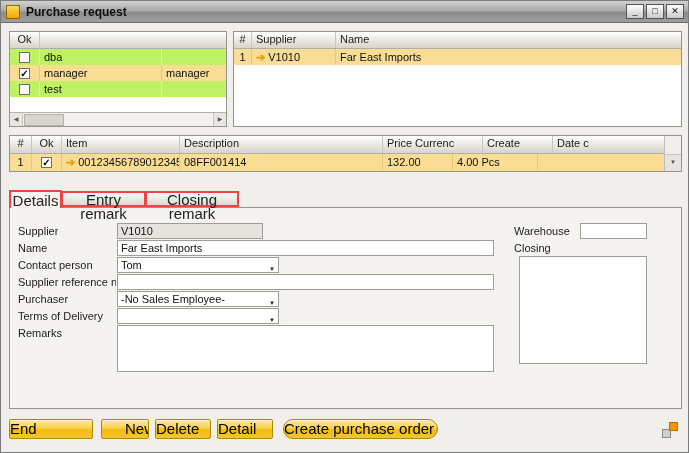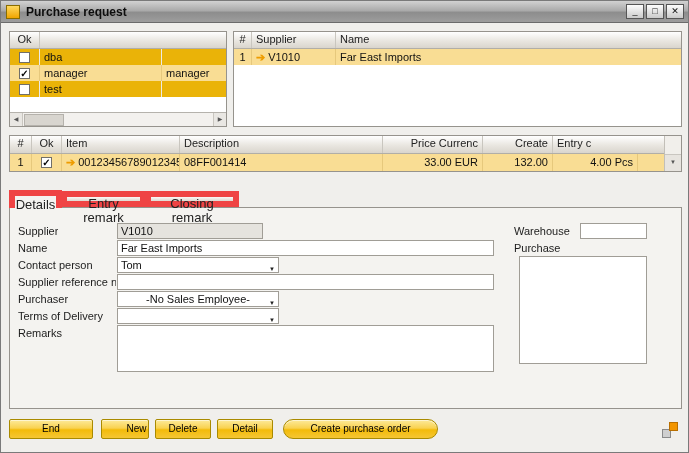--- a/index.html
+++ b/index.html
@@ -12,25 +12,25 @@
   .app-icon{width:12px;height:12px;margin:0 6px 0 5px;background:linear-gradient(180deg,#ffd95e,#f0a500);border:1px solid #8a6d00;flex:0 0 auto;}
   .title-text{font-size:12px;font-weight:bold;color:#0d0d0d;white-space:nowrap;}
   .win-controls{position:absolute;right:4px;top:3px;display:flex;gap:2px;}
   .win-btn{width:18px;height:15px;box-sizing:border-box;background:linear-gradient(180deg,#fdfdfd,#cacaca);
     border:1px solid #565656;font-size:9px;line-height:12px;text-align:center;color:#111;cursor:pointer;}
 
   
   .panel{position:absolute;background:#ffffff;border:1px solid #96938d;box-sizing:border-box;}
   .thead{display:flex;height:16px;background:linear-gradient(180deg,#ffffff 0%,#e9e6e0 55%,#d9d5cd 100%);border-bottom:1px solid #b1aea7;}
   .th{font-size:11px;color:#222;line-height:15px;padding:0 4px;border-right:1px solid #c9c6bf;overflow:hidden;white-space:nowrap;box-sizing:border-box;}
-  .trow{display:flex;height:16px;background:#eab308;cursor:default;}
+  .trow{display:flex;height:16px;background:#bef264;cursor:default;}
   .trow.selected{background:#f9dd94;}
   .td{font-size:11px;line-height:16px;padding:0 4px;border-right:1px solid #eceae5;overflow:hidden;white-space:nowrap;box-sizing:border-box;color:#111;}
   .trow.selected .td{border-right-color:#e6c87c;}
-  .ta-c{text-align:center;} .ta-r{text-align:right;}
+  .ta-c{text-align:center;} .ta-r{text-align:left;}
   .cb{display:inline-block;width:11px;height:11px;box-sizing:border-box;background:#fff;border:1px solid #716f69;
       font-size:10px;line-height:9px;text-align:center;font-weight:bold;color:#000;vertical-align:middle;margin-top:-2px;cursor:pointer;}
   .la{color:#ee9c00;font-weight:bold;font-size:11px;margin-right:3px;cursor:pointer;}
 
   
   .users-panel{left:8px;top:30px;width:218px;height:96px;}
   .u-ok{width:30px;text-align:center;} .u-user{width:122px;} .u-extra{flex:1;border-right:none;}
   .hscroll{position:absolute;bottom:0;left:0;right:0;height:13px;border-top:1px solid #b5b2ac;background:#f3f1ee;display:flex;}
   .sb-btn{width:13px;height:13px;box-sizing:border-box;background:#e9e7e3;font-size:6px;line-height:12px;text-align:center;color:#555;cursor:pointer;}
   .sb-btn.left{border-right:1px solid #c9c6c0;} .sb-btn.right{border-left:1px solid #c9c6c0;}
@@ -45,35 +45,35 @@
   .items-grid{position:absolute;left:8px;top:134px;width:673px;height:37px;box-sizing:border-box;border:1px solid #96938d;background:#fff;display:flex;}
   .grid-main{flex:1;}
   .items-grid .thead{height:17px;} .items-grid .trow{height:17px;}
   .i-num{width:22px;text-align:center;} .i-ok{width:30px;text-align:center;} .i-item{width:118px;} .i-desc{width:203px;}
   .i-price{width:100px;} .i-total{width:70px;} .i-qty{width:85px;} .i-date{flex:1;border-right:none;}
   .vscroll{width:16px;border-left:1px solid #c2bfb8;background:#f1efeb;position:relative;flex:0 0 auto;}
   .vs-down{position:absolute;bottom:0;left:0;width:100%;height:16px;text-align:center;font-size:6px;line-height:15px;color:#555;background:#e7e4df;border-top:1px solid #c9c6c0;cursor:pointer;}
 
   
   .tab{position:absolute;top:190px;height:16px;box-sizing:border-box;background:linear-gradient(180deg,#faf9f7,#ddd9d1);
-       border:6px solid #ef4444;font-size:13px;line-height:14px;text-align:center;color:#222;z-index:2;cursor:pointer;}
+       border:2px solid #ef4444;font-size:15px;line-height:14px;text-align:center;color:#222;z-index:2;cursor:pointer;}
   .tab.active{top:189px;height:18px;background:#f4f3f0;border-bottom:none;z-index:6;line-height:17px;}
   .tab-details{left:8px;width:53px;} .tab-entry{left:60px;width:85px;} .tab-closing{left:144px;width:94px;}
   .details-panel{position:absolute;left:8px;top:206px;width:673px;height:202px;box-sizing:border-box;border:1px solid #96938d;background:#f4f3f0;z-index:1;}
   .lbl{position:absolute;font-size:11px;color:#1c1c1c;white-space:nowrap;overflow:hidden;}
   .fld{position:absolute;height:16px;box-sizing:border-box;background:#fff;border:1px solid #a09d96;font-size:11px;line-height:14px;padding:0 3px;color:#111;overflow:hidden;white-space:nowrap;cursor:text;}
   .fld.disabled{background:#e5e3de;cursor:default;}
   .combo{cursor:pointer;}
   .combo-arrow{position:absolute;right:3px;top:4px;font-size:6px;color:#222;}
   .area{position:absolute;box-sizing:border-box;background:#fff;border:1px solid #a09d96;font-size:11px;padding:2px 3px;cursor:text;}
 
   
   .btn{position:absolute;top:418px;height:20px;box-sizing:border-box;
     background:linear-gradient(180deg,#fdea9a 0%,#f9d250 45%,#f3bb0a 55%,#f5c634 100%);
-    border:1px solid #a98a00;border-radius:2px;font-size:10px;line-height:17px;text-align:center;color:#000;
+    border:1px solid #a98a00;border-radius:2px;font-size:15px;line-height:17px;color:#000;
     box-shadow:inset 0 1px 0 rgba(255,255,255,0.55);cursor:pointer;white-space:nowrap;overflow:hidden;}
   .btn-end{left:8px;width:84px;} .btn-new{left:100px;width:48px;padding-left:23px;} .btn-delete{left:154px;width:56px;}
   .btn-detail{left:216px;width:56px;} .btn-create-po{left:282px;width:155px;border-radius:10px;} .btn-create-draft{left:450px;width:158px;}
 
   .grip{position:absolute;right:10px;top:421px;width:16px;height:16px;cursor:nwse-resize;}
   .grip .g1{position:absolute;left:0;bottom:0;width:9px;height:9px;border:1px solid #8a8a8a;background:#cfcfcf;box-sizing:border-box;}
   .grip .g2{position:absolute;right:0;top:0;width:9px;height:9px;background:#f29500;border:1px solid #b96f00;box-sizing:border-box;}
 </style>
 </head>
 <body>
@@ -134,28 +134,27 @@
 
   <div class="items-grid">
     <div class="grid-main">
       <div class="thead">
         <div class="th i-num ta-c">#</div>
         <div class="th i-ok">Ok</div>
         <div class="th i-item">Item</div>
         <div class="th i-desc">Description</div>
         <div class="th i-price ta-r">Price Currenc</div>
         <div class="th i-total ta-r">Create</div>
-        <div class="th i-date">Entry c</div>
+        <div class="th i-date">Date c</div>
       </div>
       <div class="trow selected">
         <div class="td i-num ta-c">1</div>
         <div class="td i-ok"><span class="cb">✓</span></div>
         <div class="td i-item"><span class="la">➔</span><span>001234567890123456</span></div>
         <div class="td i-desc">08FF001414</div>
-        <div class="td i-price ta-r">33.00 EUR</div>
         <div class="td i-total ta-r">132.00</div>
         <div class="td i-qty ta-r">4.00 Pcs</div>
         <div class="td i-date"></div>
       </div>
     </div>
     <div class="vscroll">
       <div class="vs-down">▼</div>
     </div>
   </div>
 
@@ -170,32 +169,32 @@
     <div class="lbl" style="left:8px;top:34px;">Name</div>
     <div class="fld" style="left:107px;top:32px;width:377px;">Far East Imports</div>
 
     <div class="lbl" style="left:8px;top:51px;">Contact person</div>
     <div class="fld combo" style="left:107px;top:49px;width:162px;"><span>Tom</span><span class="combo-arrow">▼</span></div>
 
     <div class="lbl" style="left:8px;top:68px;width:98px;">Supplier reference nu</div>
     <div class="fld" style="left:107px;top:66px;width:377px;"></div>
 
     <div class="lbl" style="left:8px;top:85px;">Purchaser</div>
-    <div class="fld combo" style="left:107px;top:83px;width:162px;text-align:center;"><span>-No Sales Employee-</span><span class="combo-arrow">▼</span></div>
+    <div class="fld combo" style="left:107px;top:83px;width:162px;"><span>-No Sales Employee-</span><span class="combo-arrow">▼</span></div>
 
     <div class="lbl" style="left:8px;top:102px;">Terms of Delivery</div>
     <div class="fld combo" style="left:107px;top:100px;width:162px;"><span></span><span class="combo-arrow">▼</span></div>
 
     <div class="lbl" style="left:8px;top:119px;">Remarks</div>
     <div class="area" style="left:107px;top:117px;width:377px;height:47px;"></div>
 
     <div class="lbl" style="left:504px;top:17px;">Warehouse</div>
     <div class="fld" style="left:570px;top:15px;width:67px;"></div>
 
-    <div class="lbl" style="left:504px;top:34px;">Purchase</div>
+    <div class="lbl" style="left:504px;top:34px;">Closing</div>
     <div class="area" style="left:509px;top:48px;width:128px;height:108px;"></div>
   </div>
 
   <div class="btn btn-end">End</div>
   <div class="btn btn-new">New</div>
   <div class="btn btn-delete">Delete</div>
   <div class="btn btn-detail">Detail</div>
   <div class="btn btn-create-po">Create purchase order</div>
 
   <div class="grip">

